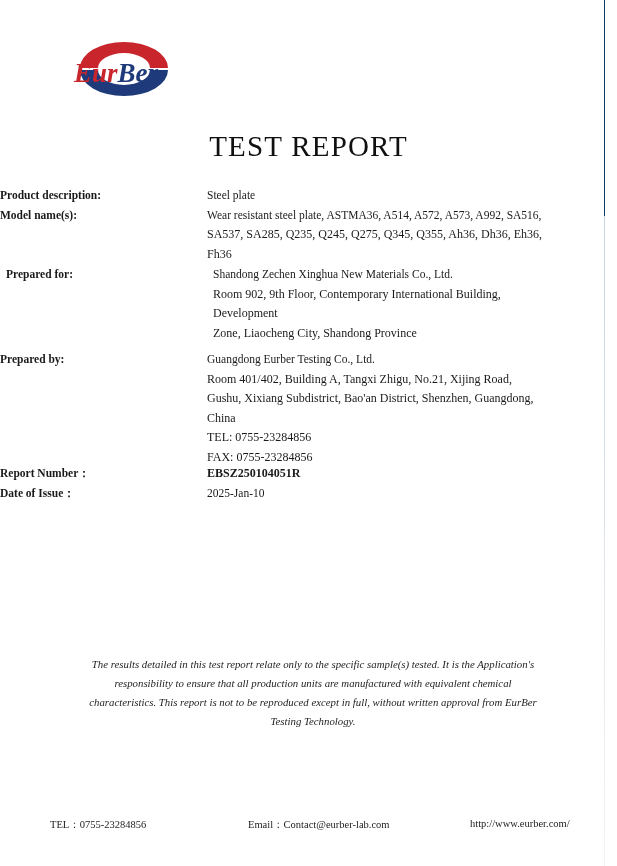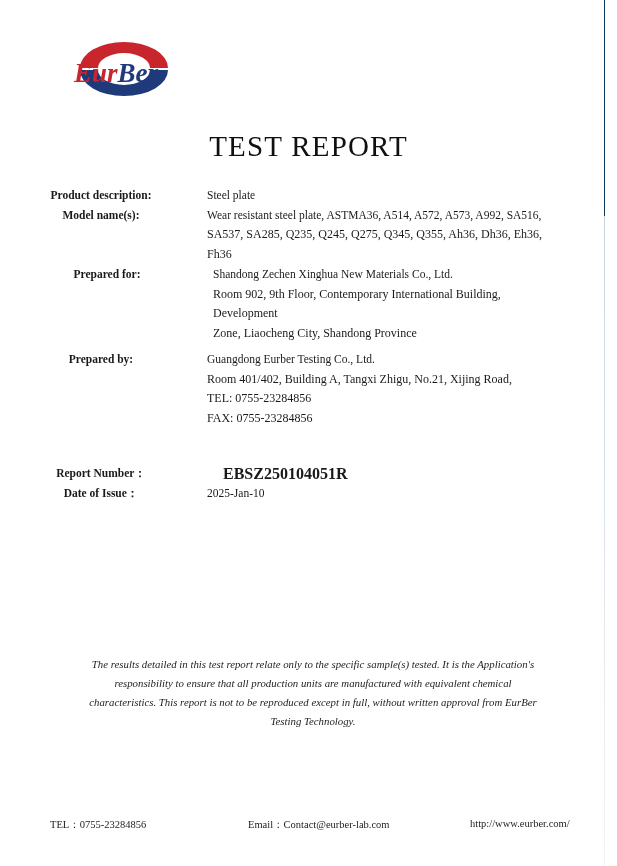--- a/index.html
+++ b/index.html
@@ -63,33 +63,33 @@
     left: 0;
     width: 560px;
   }
   .frow {
     display: flex;
     align-items: flex-start;
     line-height: 19.5px;
   }
   .flabel {
     width: 207px;
-    text-align: center;
+    text-align: left;
     font-weight: bold;
     font-size: 11.5px;
     padding-right: 5px;
     box-sizing: border-box;
     white-space: nowrap;
     flex: 0 0 207px;
   }
   .fvalue {
     font-size: 11.5px;
     flex: 1 1 auto;
   }
-  .fvalue.bold { font-weight: bold; font-size: 16px; margin-left: 16px; }
+  .fvalue.bold { font-weight: bold; font-size: 12px; }
   .fcont {
     padding-left: 207px;
     font-size: 12px;
     line-height: 19.5px;
   }
 
   #block-product { top: 186px; }
   #block-preparedfor { top: 265px; margin-left: 6px; }
   #block-preparedby { top: 350px; }
   #block-reportmeta { top: 464px; }
@@ -174,20 +174,21 @@
   <div class="fcont">Room 902, 9th Floor, Contemporary International Building, Development</div>
   <div class="fcont">Zone, Liaocheng City, Shandong Province</div>
 </div>
 
 <div class="field-block" id="block-preparedby">
   <div class="frow">
     <div class="flabel">Prepared by:</div>
     <div class="fvalue">Guangdong Eurber Testing Co., Ltd.</div>
   </div>
   <div class="fcont">Room 401/402, Building A, Tangxi Zhigu, No.21, Xijing Road,</div>
+  <div class="fcont">Gushu, Xixiang Subdistrict, Bao'an District, Shenzhen, Guangdong, China</div>
   <div class="fcont">TEL: 0755-23284856</div>
   <div class="fcont">FAX: 0755-23284856</div>
 </div>
 
 <div class="field-block" id="block-reportmeta">
   <div class="frow">
     <div class="flabel">Report Number：</div>
     <div class="fvalue bold">EBSZ250104051R</div>
   </div>
   <div class="frow">

